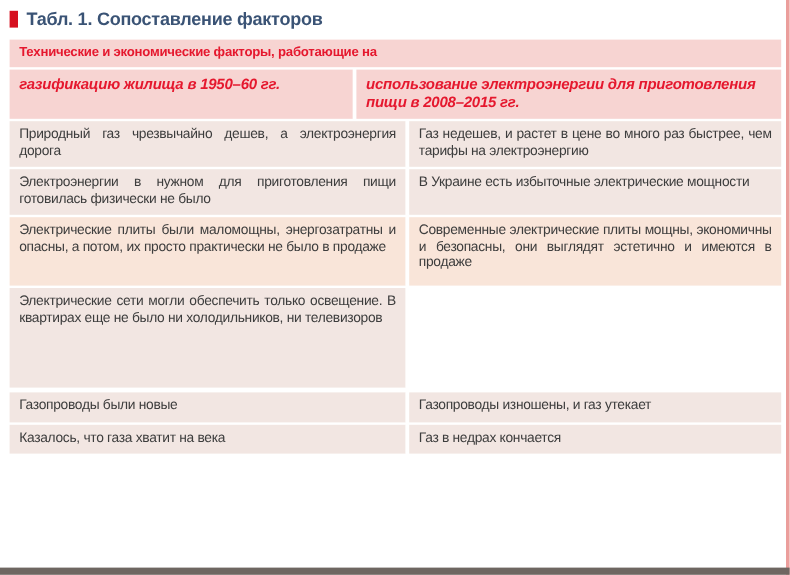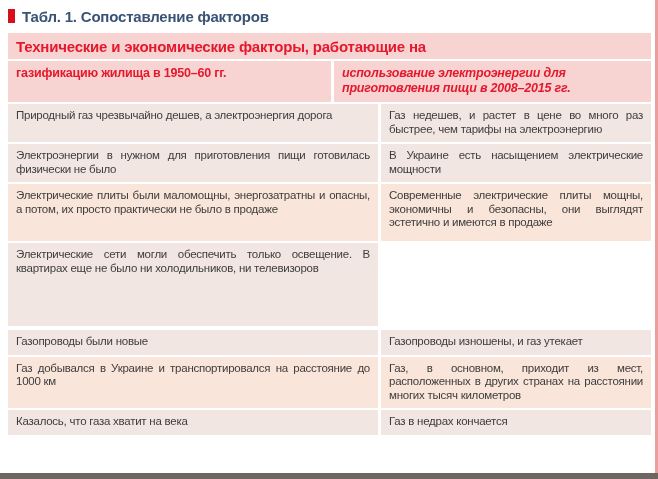--- a/index.html
+++ b/index.html
@@ -32,52 +32,52 @@
 
   
   .table {
     margin: 7px 8px 0 8px;
     width: 643px;
   }
   .thead-span {
     background: #f7d4d2;
     color: #e5182e;
     font-weight: bold;
-    font-size: 15px;
+    font-size: 11px;
     letter-spacing: -0.2px;
     padding: 5px 8px 4px 8px;
     min-height: 23px;
     margin-bottom: 2px;
   }
   .cols { display: flex; margin-bottom: 2px; }
   .cols .gap-v { width: 3px; flex: 0 0 auto; background: #fff; }
   .th-cell {
     background: #f7d4d2;
     color: #e5182e;
     font-weight: bold;
     font-size: 12.5px;
     line-height: 15px;
     letter-spacing: -0.2px;
     padding: 5px 8px 6px 8px;
     min-height: 37px;
   }
-  .th-left { width: 323px; flex: 0 0 auto; }
+  .th-left { width: 286px; flex: 0 0 auto; font-style: italic; }
   .th-right { flex: 1 1 auto; font-style: italic; }
 
   .row { display: flex; margin-bottom: 2px; }
   .row .gap-v { width: 3px; flex: 0 0 auto; background: #fff; }
   .cell {
     color: #3d3d3d;
     font-size: 11.5px;
     line-height: 13.5px;
     letter-spacing: -0.25px;
     text-align: justify;
     padding: 5px 8px 6px 8px;
   }
-  .cell-left { width: 370px; flex: 0 0 auto; }
+  .cell-left { width: 330px; flex: 0 0 auto; }
   .cell-right { flex: 1 1 auto; }
   .bg-light .cell { background: #f2e6e2; }
   .bg-peach .cell { background: #f9e5d9; }
 
   .r1 .cell { min-height: 34px; }
   .r2 .cell { min-height: 35px; }
   .r3 .cell { min-height: 57px; }
   .r4 .cell { min-height: 83px; }
   .r5 .cell { min-height: 58px; }
   .r6 .cell { min-height: 23px; }
@@ -118,21 +118,21 @@
 
     <div class="row r1 bg-light">
       <div class="cell cell-left">Природный газ чрезвычайно дешев, а электроэнергия дорога</div>
       <div class="gap-v"></div>
       <div class="cell cell-right">Газ недешев, и растет в цене во много раз быстрее, чем тарифы на электроэнергию</div>
     </div>
 
     <div class="row r2 bg-light">
       <div class="cell cell-left">Электроэнергии в нужном для приготовления пищи готовилась физически не было</div>
       <div class="gap-v"></div>
-      <div class="cell cell-right">В Украине есть насыщением электрические мощности</div>
+      <div class="cell cell-right">В Украине есть избыточные электрические мощности</div>
     </div>
 
     <div class="row r3 bg-peach">
       <div class="cell cell-left">Электрические плиты были маломощны, энергозатратны и опасны, а потом, их просто практически не было в продаже</div>
       <div class="gap-v"></div>
       <div class="cell cell-right">Современные электрические плиты мощны, экономичны и безопасны, они выглядят эстетично и имеются в продаже</div>
     </div>
 
     <div class="row r4 bg-light">
       <div class="cell cell-left">Электрические сети могли обеспечить только освещение. В квартирах еще не было ни холодильников, ни телевизоров</div>
@@ -142,25 +142,20 @@
     <div class="row r5 bg-peach">
       <div class="gap-v"></div>
     </div>
 
     <div class="row r6 bg-light">
       <div class="cell cell-left">Газопроводы были новые</div>
       <div class="gap-v"></div>
       <div class="cell cell-right">Газопроводы изношены, и газ утекает</div>
     </div>
 
-    <div class="row r7 bg-peach">
-      <div class="cell cell-left">Газ добывался в Украине и транспортировался на расстояние до 1000 км</div>
-      <div class="gap-v"></div>
-      <div class="cell cell-right">Газ, в основном, приходит из мест, расположенных в других странах на расстоянии многих тысяч километров</div>
-    </div>
 
     <div class="row r8 bg-light">
       <div class="cell cell-left">Казалось, что газа хватит на века</div>
       <div class="gap-v"></div>
       <div class="cell cell-right">Газ в недрах кончается</div>
     </div>
 
   </div>
 
   <div class="edge-line"></div>

